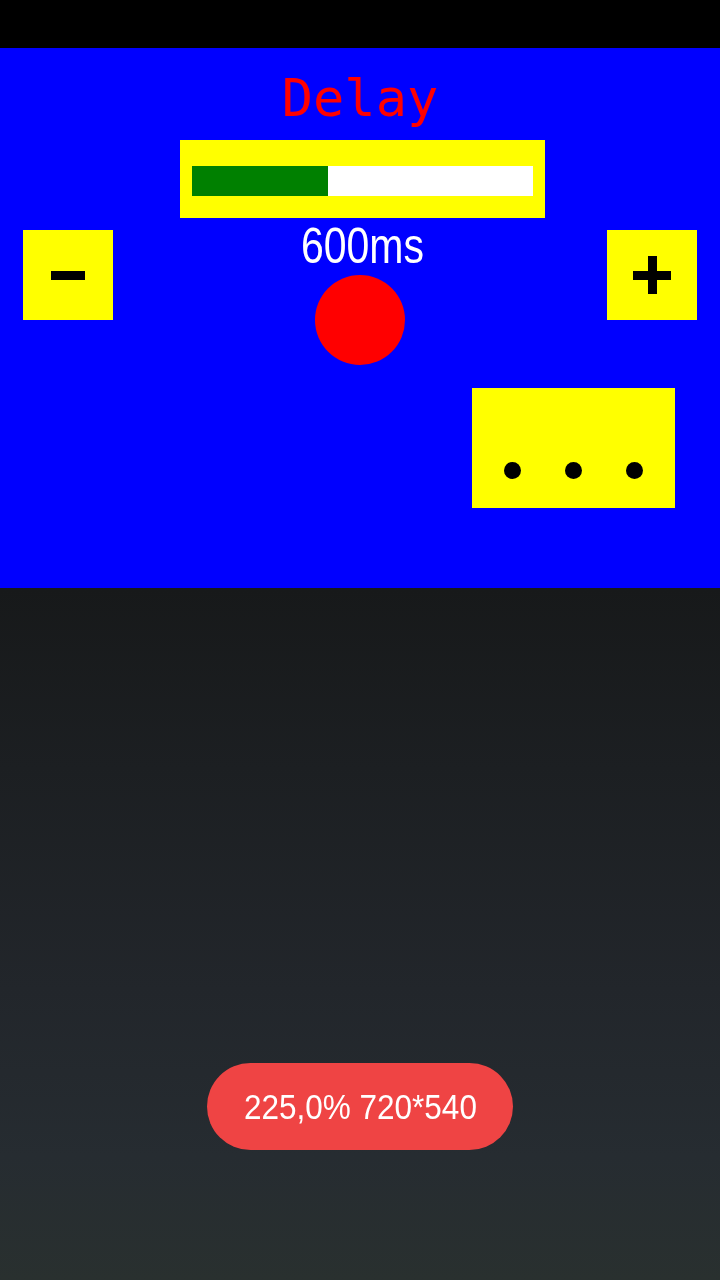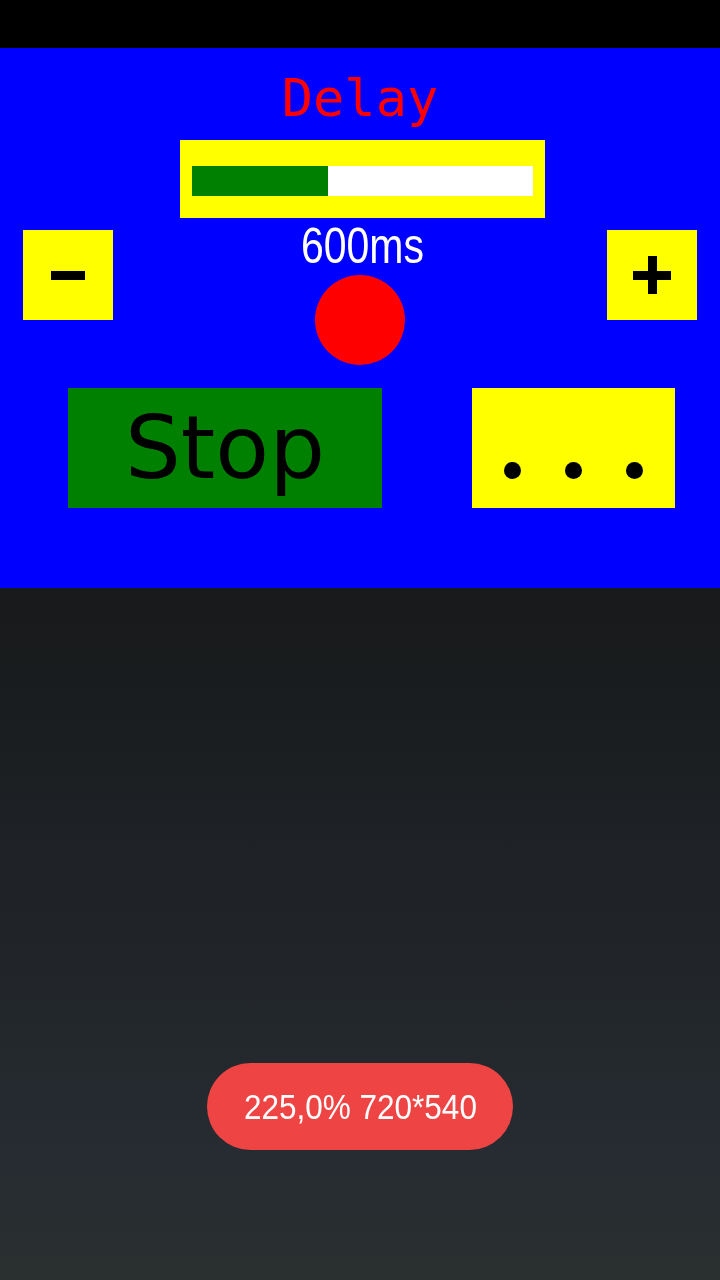--- a/index.html
+++ b/index.html
@@ -268,23 +268,20 @@
       <span class="glyph-minus"></span>
     </div>
 
     <div class="step-btn plus">
       <span class="glyph-plus-h"></span>
       <span class="glyph-plus-v"></span>
     </div>
 
     <div class="indicator-dot"></div>
 
-    <div class="stop-btn">
-      <div class="stop-label">Stop</div>
-    </div>
 
     <div class="more-btn">
       <div class="more-dots">
         <span class="dot"></span>
         <span class="dot"></span>
         <span class="dot"></span>
       </div>
     </div>
 
   </div>

